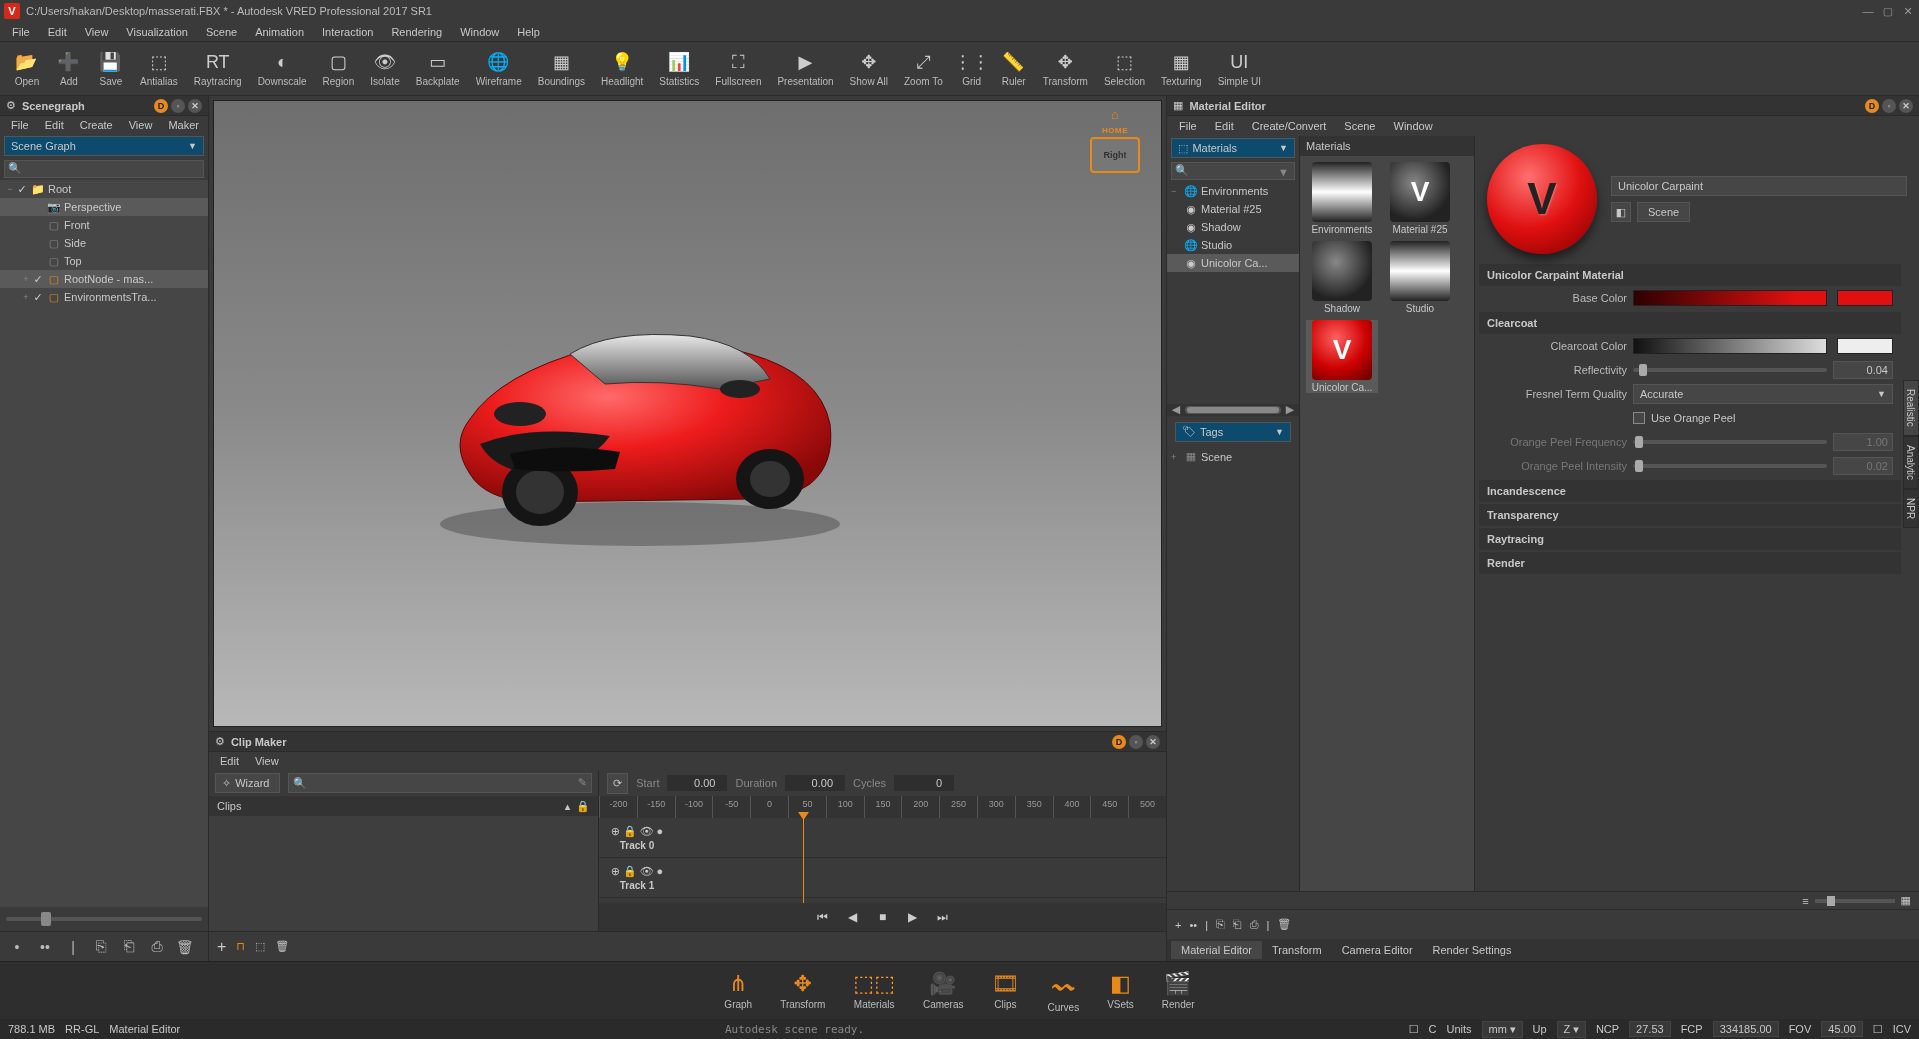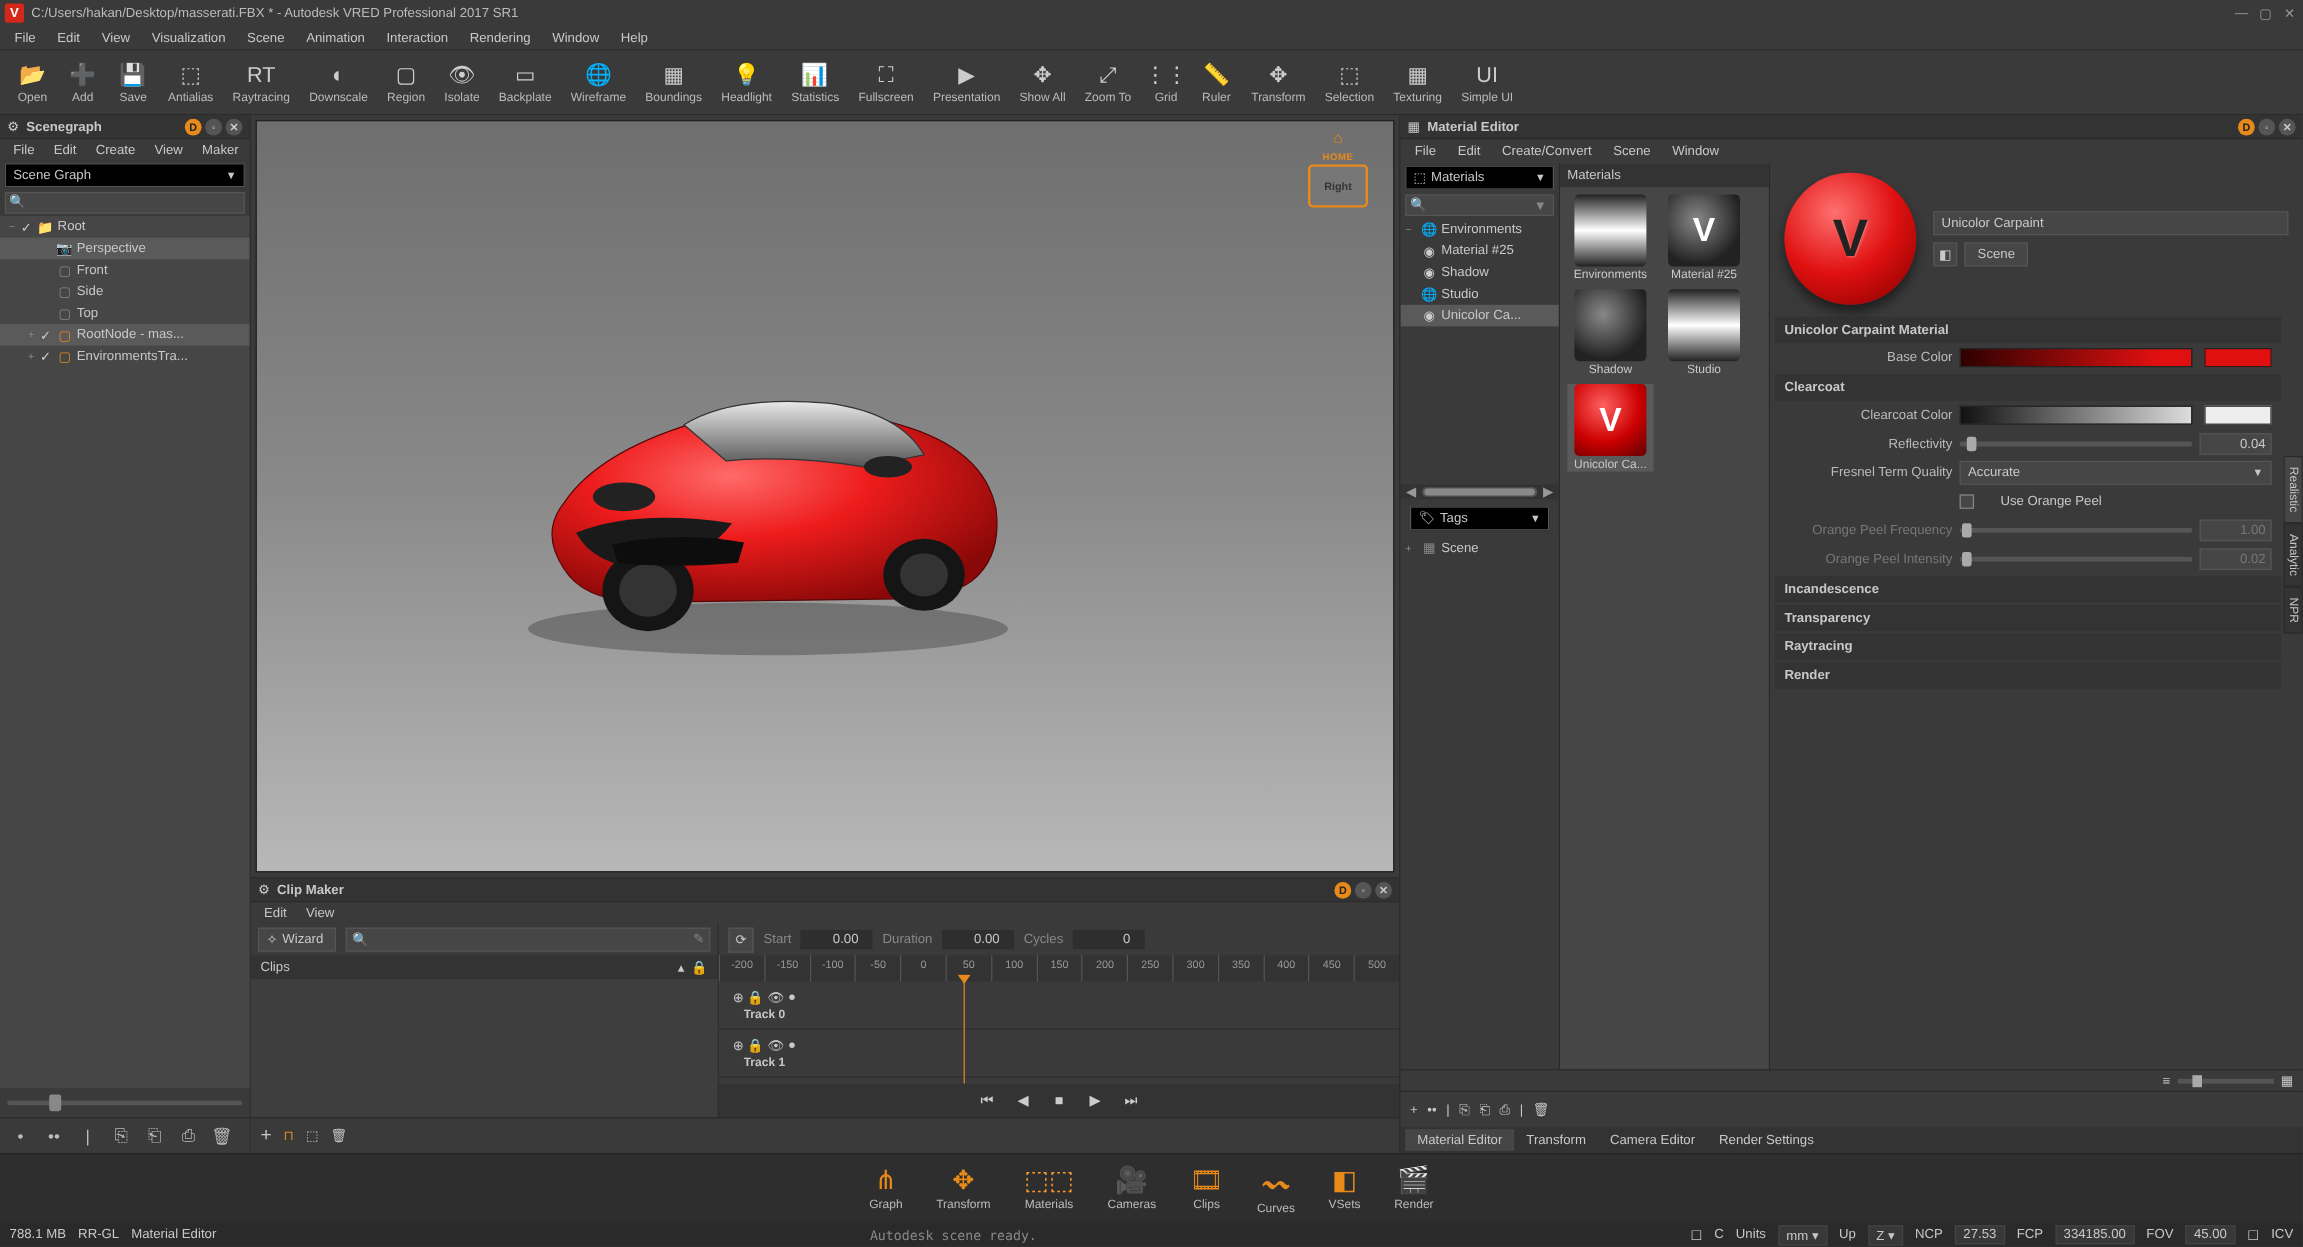--- a/index.html
+++ b/index.html
@@ -18,21 +18,21 @@
 .main-row { flex: 1; display: flex; overflow: hidden; }
 .left-col { width: 209px; display: flex; flex-direction: column; background: #3a3a3a; border-right: 1px solid #2a2a2a; }
 .panel-hdr { height: 20px; background: #333; display: flex; align-items: center; padding: 0 6px; border-bottom: 1px solid #2a2a2a; }
 .panel-hdr .title { flex: 1; font-weight: bold; }
 .panel-hdr .badge { width: 14px; height: 14px; border-radius: 7px; display: flex; align-items: center; justify-content: center; font-size: 9px; font-weight: bold; margin-left: 3px; cursor: pointer; }
 .badge.orange { background: #e88a1a; color: #222; }
 .badge.dark { background: #555; color: #ccc; }
 .sub-menu { height: 18px; display: flex; align-items: center; padding: 0 4px; gap: 2px; background: #3a3a3a; }
 .sub-menu span { padding: 1px 7px; cursor: pointer; }
 .dropdown-row { height: 24px; display: flex; align-items: center; padding: 0 4px; background: #3a3a3a; }
-.dropdown { flex: 1; height: 20px; background: #000000; border: 1px solid #555; display: flex; align-items: center; padding: 0 6px; cursor: pointer; }
+.dropdown { flex: 1; height: 20px; background: #0c4a6e; border: 1px solid #555; display: flex; align-items: center; padding: 0 6px; cursor: pointer; }
 .dropdown .arrow { margin-left: auto; font-size: 9px; }
 .search-row { height: 22px; padding: 2px 4px; }
 .search-row input { width: 100%; height: 18px; background: #464646; border: 1px solid #555; color: #ccc; padding: 0 18px 0 18px; }
 .search-wrap { position: relative; }
 .search-wrap .ico { position: absolute; left: 4px; top: 2px; color: #888; font-size: 11px; }
 .tree { flex: 1; overflow: auto; background: #464646; }
 .tree-row { height: 18px; display: flex; align-items: center; padding-left: 4px; cursor: pointer; white-space: nowrap; }
 .tree-row.sel { background: #5a5a5a; }
 .tree-row .exp { width: 12px; text-align: center; color: #888; font-size: 9px; }
 .tree-row .chk { width: 12px; text-align: center; color: #ccc; }
@@ -116,21 +116,21 @@
 .prop-row .lbl { width: 140px; text-align: right; color: #bbb; }
 .prop-row.disabled .lbl, .prop-row.disabled .num { color: #777; }
 .color-track { flex: 1; height: 16px; background: linear-gradient(90deg, #2e0000, #e01010 85%); border: 1px solid #222; }
 .color-track.gray { background: linear-gradient(90deg, #111, #ddd); }
 .color-swatch { width: 56px; height: 16px; background: #e01010; border: 1px solid #222; margin-left: 4px; }
 .color-swatch.white { background: #eee; }
 .mini-slider { flex: 1; height: 4px; background: #555; position: relative; border-radius: 2px; }
 .mini-slider .th { position: absolute; width: 8px; height: 12px; background: #aaa; top: -4px; border-radius: 2px; }
 .num { width: 60px; height: 18px; background: #464646; border: 1px solid #555; text-align: right; padding: 0 4px; line-height: 16px; }
 .sel-field { flex: 1; height: 20px; background: #464646; border: 1px solid #555; padding: 0 6px; display: flex; align-items: center; }
-.chk-row { display: flex; align-items: center; gap: 22px; }
+.chk-row { display: flex; align-items: center; gap: 6px; }
 .chk-box { width: 12px; height: 12px; border: 1px solid #888; background: #464646; }
 .vert-tabs { position: absolute; right: 0; top: 284px; width: 16px; display: flex; flex-direction: column; }
 .vtab { writing-mode: vertical-rl; padding: 8px 2px; background: #333; border: 1px solid #2a2a2a; cursor: pointer; font-size: 10px; text-align: center; }
 .vtab.active { background: #464646; }
 .right-footer-btns { height: 30px; display: flex; align-items: center; padding: 0 8px; gap: 8px; border-top: 1px solid #2a2a2a; }
 .right-tabs { height: 22px; display: flex; align-items: center; padding: 0 4px; gap: 0; background: #333; }
 .right-tabs .tab { padding: 3px 10px; cursor: pointer; background: #333; }
 .right-tabs .tab.active { background: #464646; }
 .mat-scroll { height: 12px; background: #333; display: flex; align-items: center; padding: 0 4px; }
 .mat-scroll .track { flex: 1; height: 8px; background: #555; border-radius: 4px; margin: 0 4px; position: relative; }

